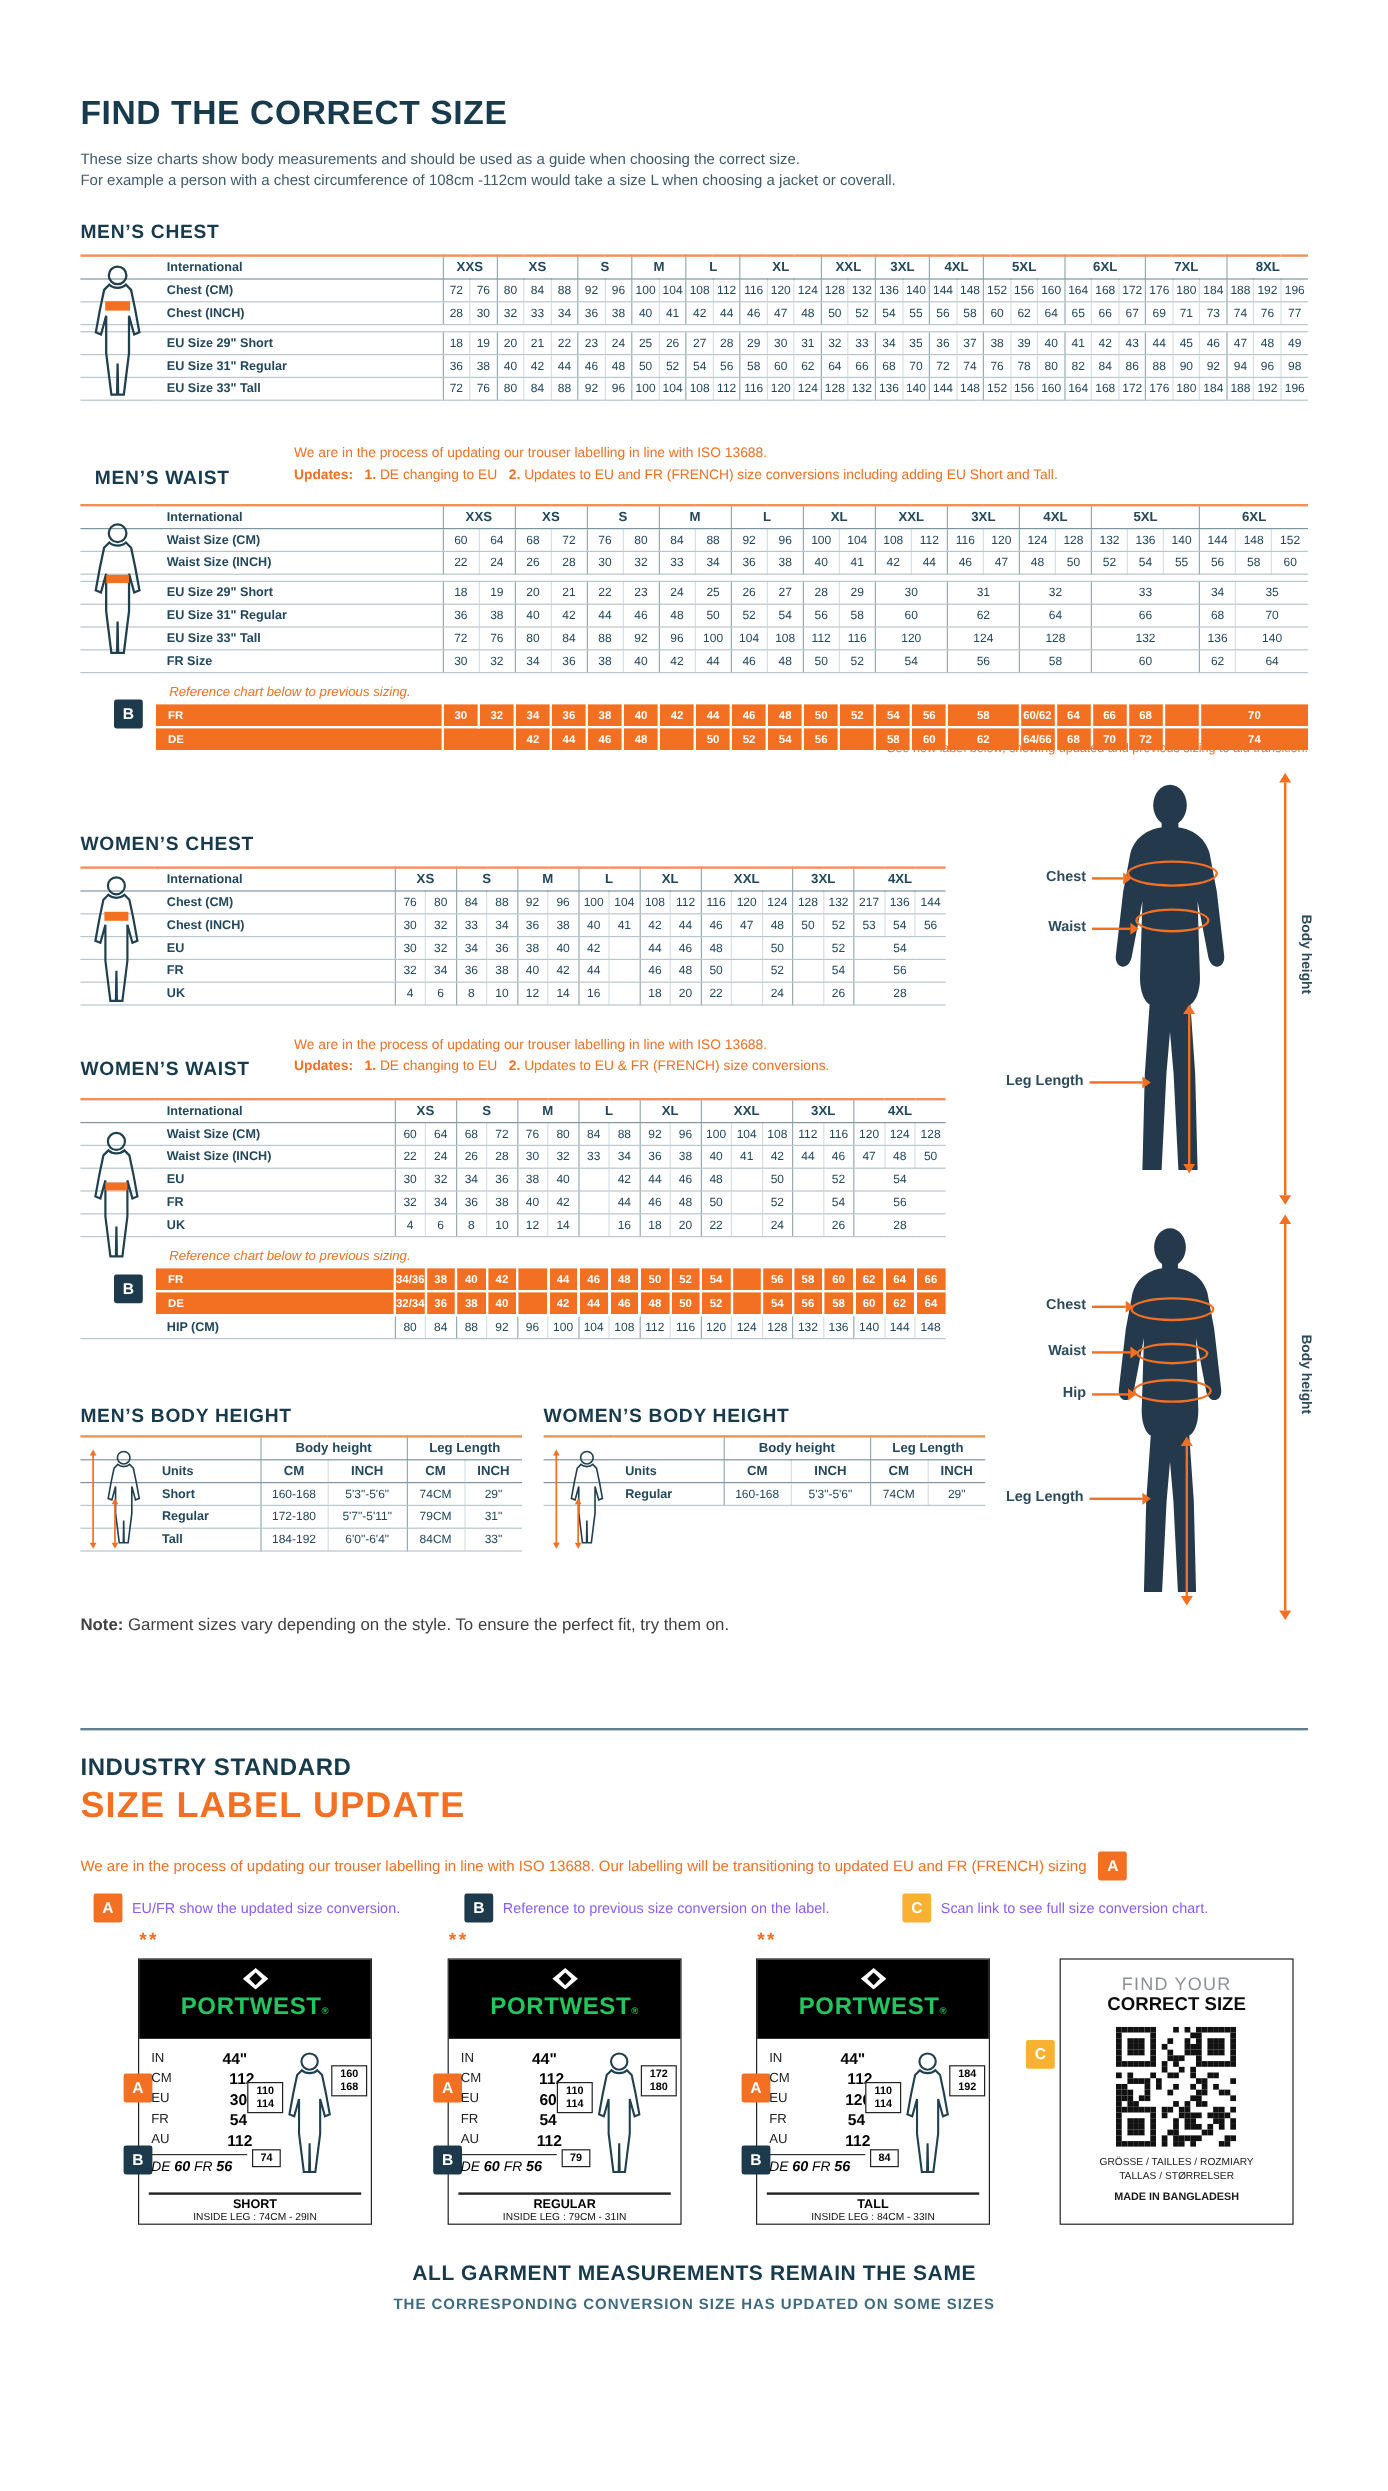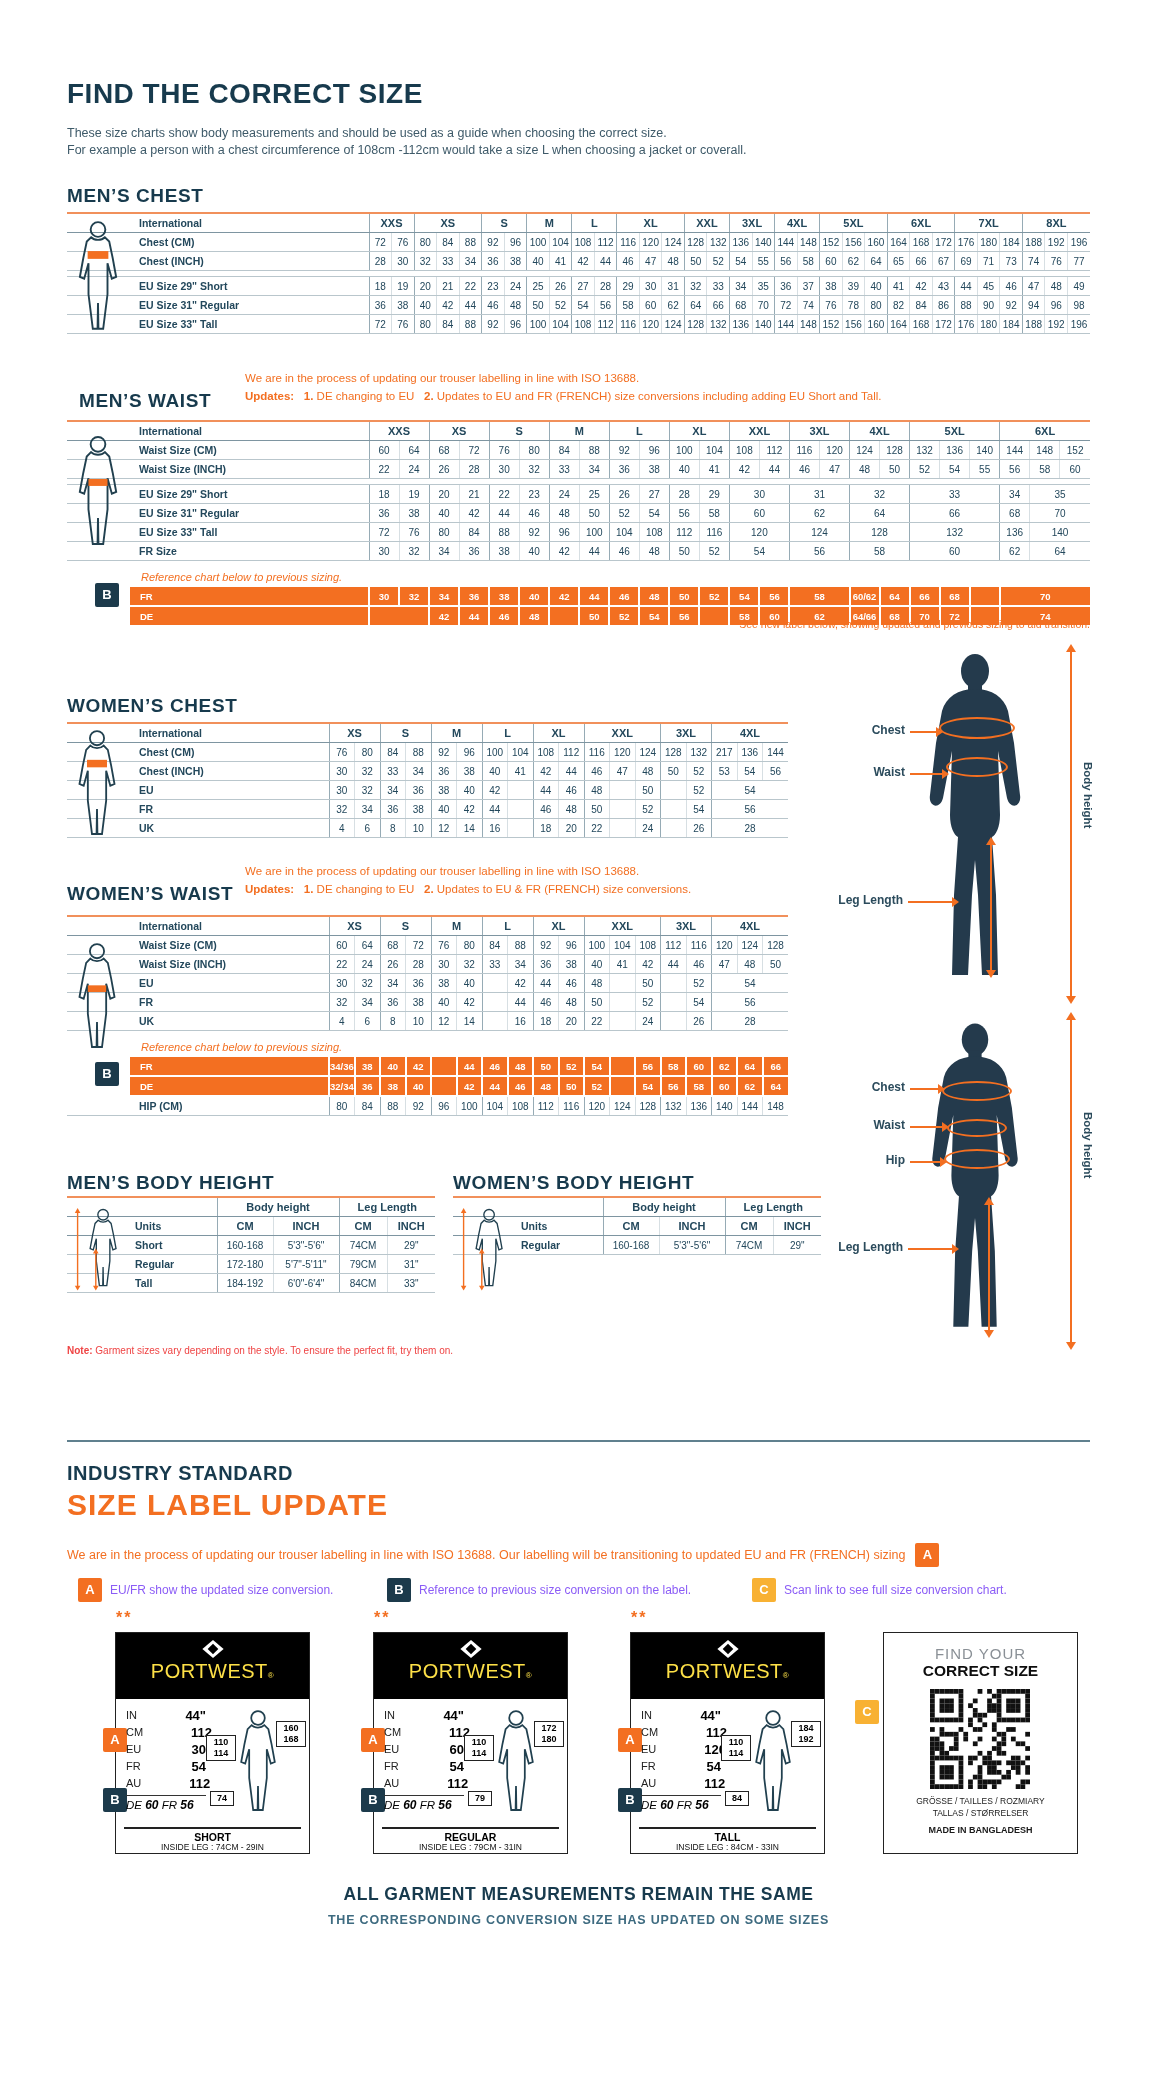--- a/index.html
+++ b/index.html
@@ -1,21 +1,21 @@
 <!DOCTYPE html>
 <html><head>
 <meta charset="utf-8">
 <style>
   html,body{margin:0;padding:0;background:#fff;}
   .sheet{position:relative;width:1157px;height:2076px;background:#fff;overflow:hidden;
          font-family:"Liberation Sans",sans-serif;color:#1B3A4C;}
   .abs{position:absolute;}
   h1.title{margin:0;font-size:28px;font-weight:900;letter-spacing:.5px;color:#173A4D;}
   .sub{margin:0;font-size:12.5px;color:#3E5A69;line-height:17px;}
-  h2.sec{margin:0;font-size:19px;font-weight:800;letter-spacing:.6px;color:#173A4D;}
+  h2.sec{margin:0;font-size:16px;font-weight:800;letter-spacing:.6px;color:#173A4D;}
   .isonote{font-size:11.5px;color:#F36F21;}
   .isonote b{font-weight:bold;}
   
   .size-table{border-collapse:collapse;width:100%;table-layout:fixed;border-top:2.5px solid #F1905B;}
   .size-table td,.size-table th{height:18px;padding:0;font-size:10px;color:#23485C;
       text-align:center;border-bottom:1px solid #B9C6CC;overflow:hidden;white-space:nowrap;}
   .size-table th{font-size:11px;font-weight:bold;}
   .size-table .v{border-right:1px solid #D7DFE3;}
   .size-table .gend{border-right:1px solid #96ABB5;}
   .size-table tr>*:last-child{border-right:none!important;}
@@ -50,29 +50,29 @@
   .varrow::after{content:"";position:absolute;bottom:-8px;left:-4px;border-top:8px solid #F36F21;
       border-left:5px solid transparent;border-right:5px solid transparent;}
   .mell{position:absolute;border:2px solid #F36F21;border-radius:50%;}
   .vlabel{position:absolute;writing-mode:vertical-rl;font-size:11.5px;font-weight:bold;color:#2B4B5C;}
   .silh{position:absolute;}
   
   .ind-kicker{font-size:20px;font-weight:900;letter-spacing:.5px;color:#173A4D;}
   .ind-title{font-size:30px;font-weight:900;letter-spacing:1px;color:#F36F21;}
   .ind-para{font-size:12.5px;color:#F36F21;display:flex;align-items:center;gap:10px;}
   .divider{position:absolute;height:2px;background:#60808E;}
-  .notep{font-size:10px;color:#ef4444;}
+  .notep{font-size:14px;color:#404040;}
   
   .card{position:absolute;top:1632px;width:193px;height:220px;background:#fff;border:1.5px solid #222;}
   .card .mark{position:absolute;top:-24px;left:0;color:#F36F21;font-weight:bold;font-size:16px;letter-spacing:2px;}
   .card .cbA{position:absolute;left:-13px;top:95px;}
   .card .cbB{position:absolute;left:-13px;top:155px;}
   .card-logo{position:absolute;left:0;top:0;width:100%;height:66px;background:#000;text-align:center;}
   .dlogo{width:22px;height:18px;margin-top:7px;}
-  .blk-name{color:#fde047;font-weight:400;font-size:20px;letter-spacing:.5px;margin-top:-2px;}
+  .blk-name{color:#22c55e;font-weight:700;font-size:20px;letter-spacing:.5px;margin-top:-2px;}
   .blk-name .reg{font-size:8px;vertical-align:baseline;}
   .card-rows{position:absolute;left:10px;top:74px;width:80px;}
   .crow{display:flex;height:17px;line-height:17px;gap:48px;}
   .crow .cl{width:28px;font-size:11px;color:#222;}
   .crow .cv{font-size:13px;font-weight:bold;color:#000;}
   .de-line{border-top:1.5px solid #333;margin-top:3px;padding-top:2px;font-size:11.5px;
       font-style:italic;color:#000;}
   .de-line b{font-size:12px;}
   .card-fig{position:absolute;left:92px;top:72px;width:96px;height:118px;}
   .cfp{position:absolute;left:26px;top:2px;width:48px;height:110px;}

